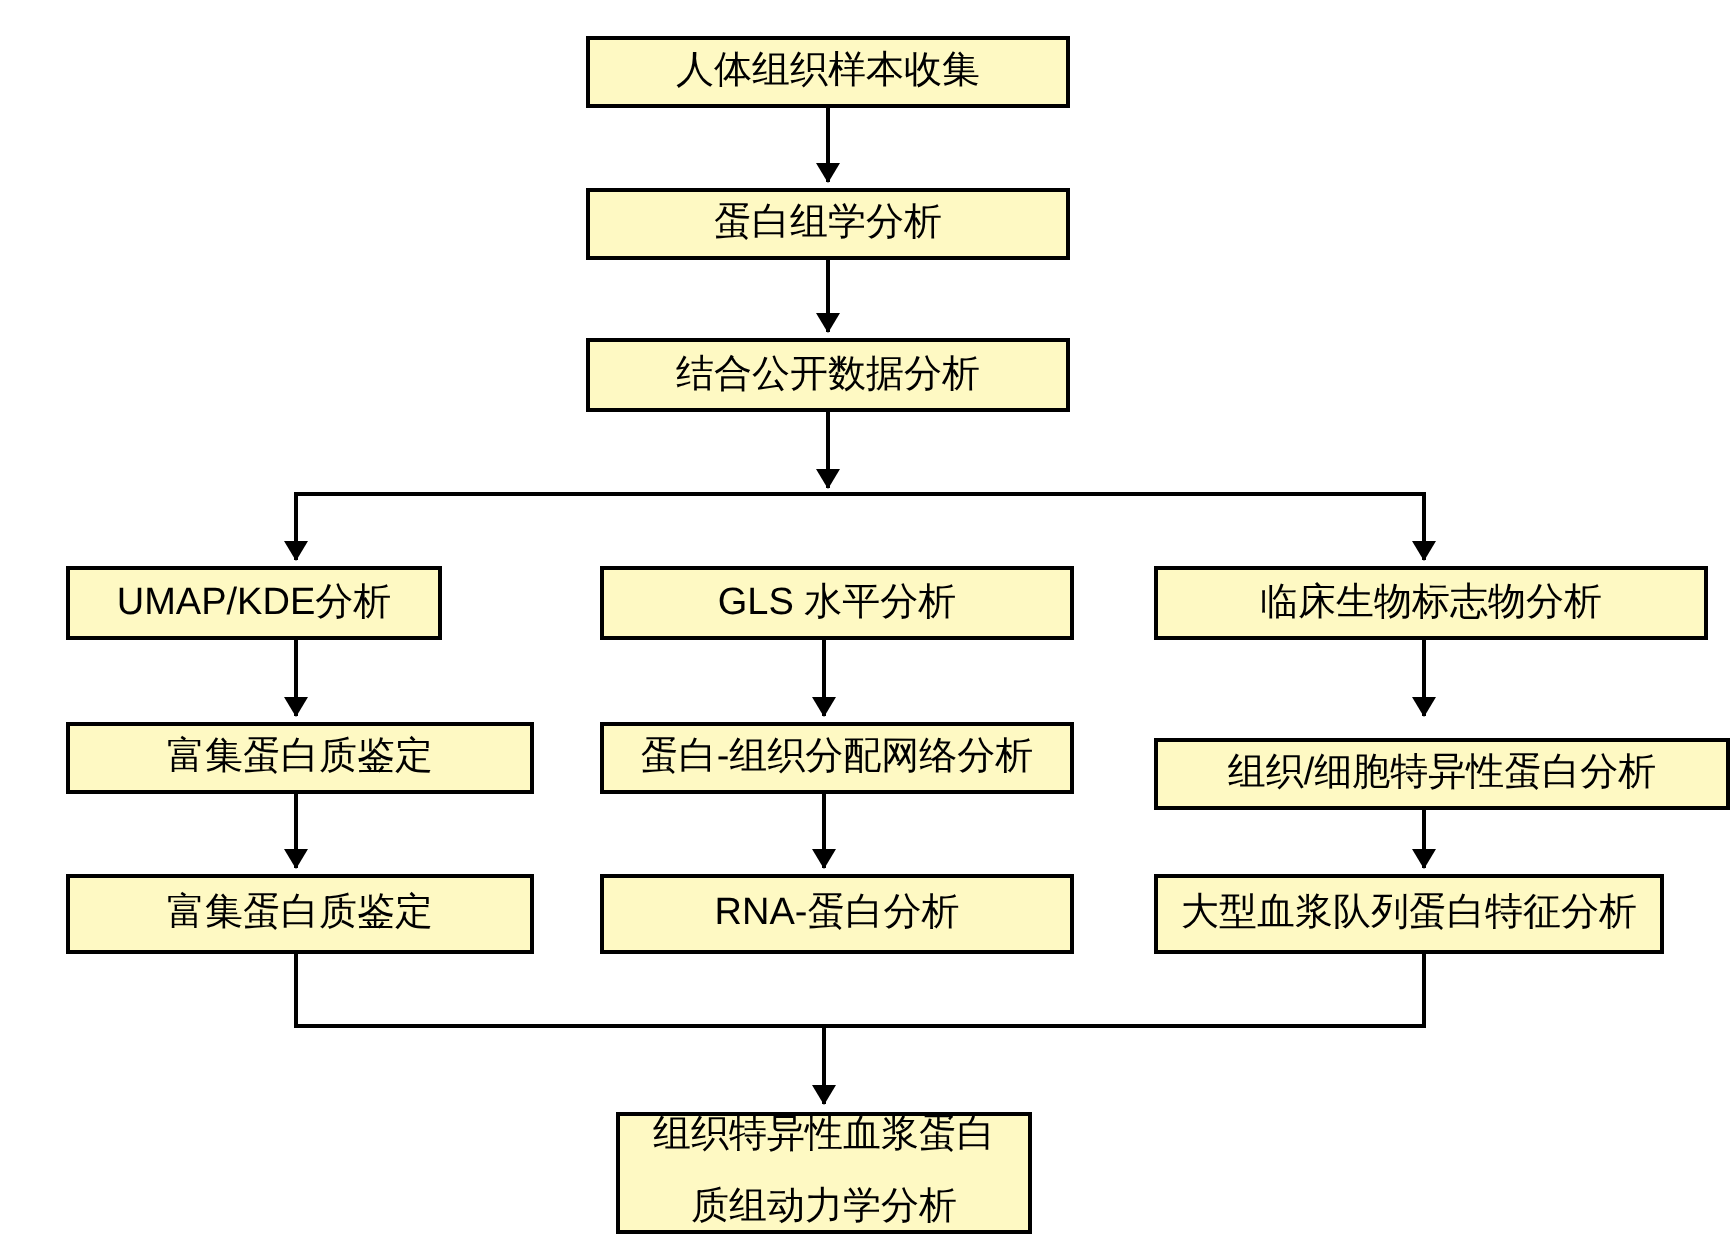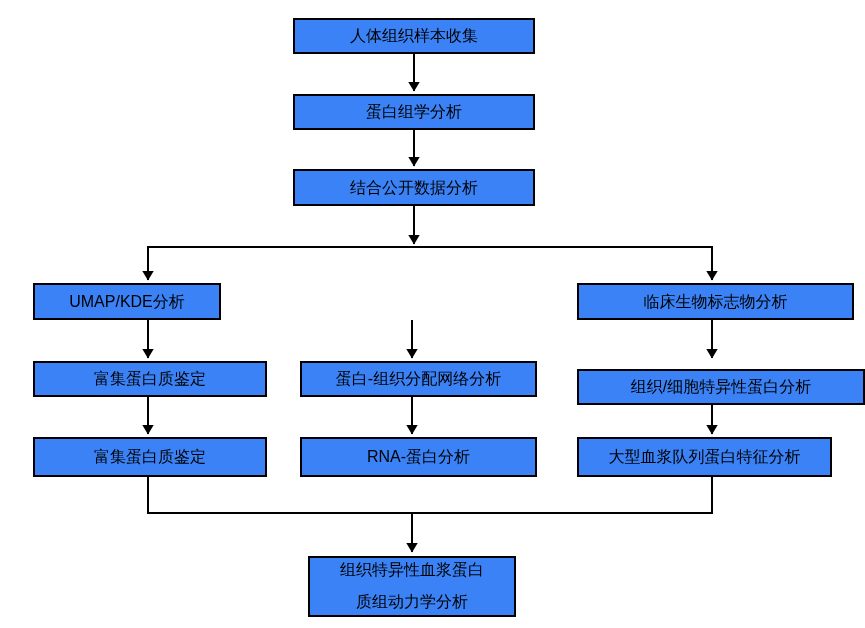--- a/index.html
+++ b/index.html
@@ -17,24 +17,24 @@
   }
   #connector-layer {
     position: absolute;
     left: 0; top: 0;
     width: 865px; height: 628px;
     pointer-events: none;
   }
   .node {
     position: absolute;
     box-sizing: border-box;
-    background: #3b82f6;
+    background: #fef9c3;
     border: 2px solid #000000;
     color: #000000;
-    font-size: 16px;
+    font-size: 19px;
     line-height: 1.25;
     display: flex;
     align-items: center;
     justify-content: center;
     text-align: center;
     white-space: nowrap;
   }
   .n-top1   { left: 293px; top:  18px; width: 242px; height: 36px; }
   .n-top2   { left: 293px; top:  94px; width: 242px; height: 36px; }
   .n-top3   { left: 293px; top: 169px; width: 242px; height: 37px; }
@@ -95,20 +95,21 @@
   </svg>
 
   <div class="node n-top1">人体组织样本收集</div>
   <div class="node n-top2">蛋白组学分析</div>
   <div class="node n-top3">结合公开数据分析</div>
 
   <div class="node n-left1">UMAP/KDE分析</div>
   <div class="node n-left2">富集蛋白质鉴定</div>
   <div class="node n-left3">富集蛋白质鉴定</div>
 
+  <div class="node n-mid1">GLS 水平分析</div>
   <div class="node n-mid2">蛋白-组织分配网络分析</div>
   <div class="node n-mid3">RNA-蛋白分析</div>
 
   <div class="node n-right1">临床生物标志物分析</div>
   <div class="node n-right2">组织/细胞特异性蛋白分析</div>
   <div class="node n-right3">大型血浆队列蛋白特征分析</div>
 
   <div class="node n-final">
     <span>组织特异性血浆蛋白</span>
     <span>质组动力学分析</span>

